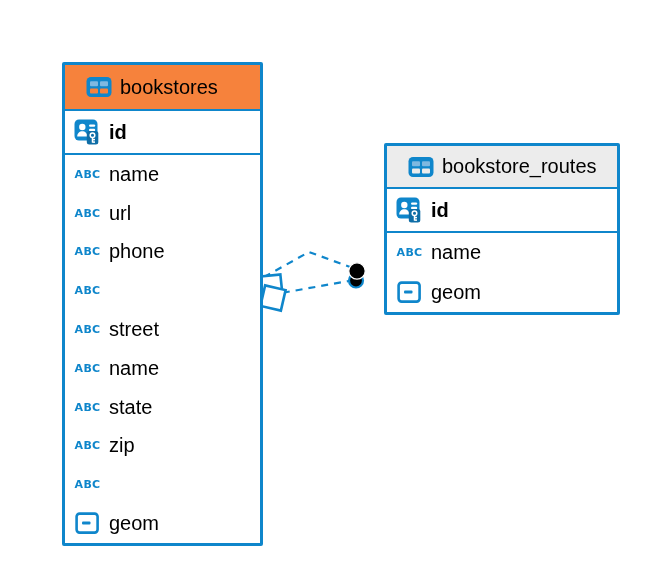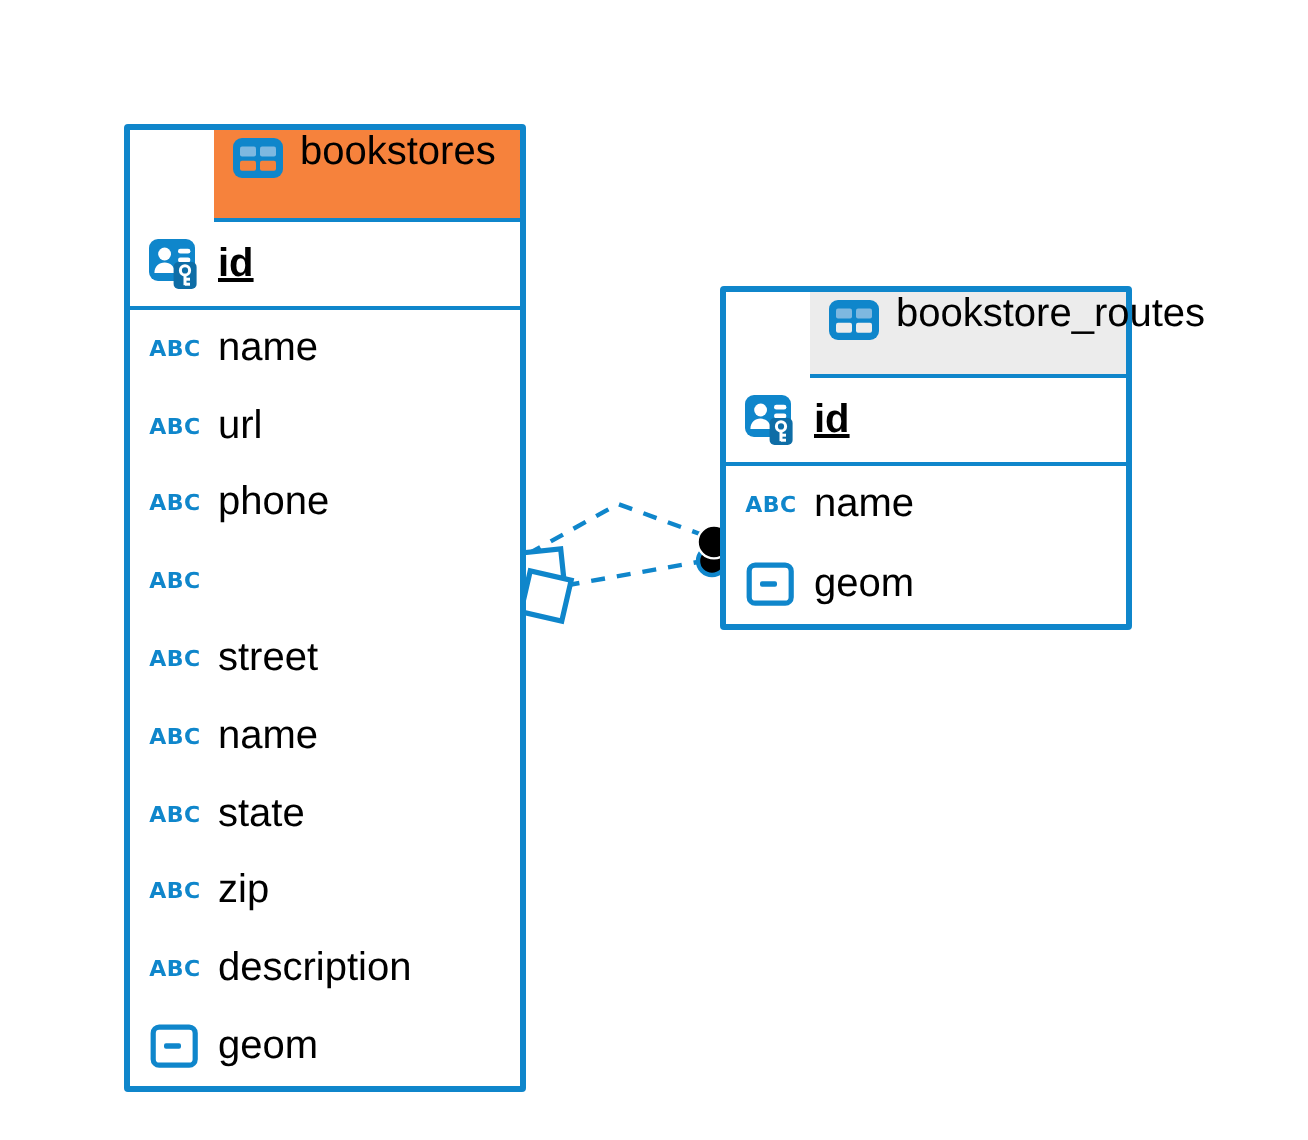--- a/index.html
+++ b/index.html
@@ -12,39 +12,38 @@
   }
   
   .table{
     position:absolute;
     box-sizing:border-box;
     background:#fff;
     border:3px solid var(--accent);
     border-radius:2px;
   }
   .pos-0{left:62px;top:62px;width:201px;}
-  .pos-1{left:360px;top:143px;width:206px;}
+  .pos-1{left:384px;top:143px;width:236px;}
   .header{
-    display:flex;
+    display:flex;align-items:center;
     box-sizing:border-box;
-    padding-left:8px;
+    padding-left:20px;
     border-bottom:2px solid var(--accent);
-    margin-left:42px;
   }
   .pos-0 .header{height:46px;}
   .pos-1 .header{height:43px;}
   .row{
     display:flex;align-items:center;
     box-sizing:border-box;
     padding-left:9px;
     background:#fff;
   }
   .pos-0 .row{height:38.8px;}
   .pos-1 .row{height:39.5px;}
-  .row--pk{border-bottom:2px solid var(--accent);text-decoration:underline;}
+  .row--pk{border-bottom:2px solid var(--accent);}
   .pos-0 .row--pk{height:44px;}
   .pos-1 .row--pk{height:44px;}
   .row--pk .label{font-weight:bold;}
   .label{
     margin-left:8px;
     font-size:20px;
     color:var(--text,#000);
     white-space:nowrap;
   }
   .header .label{font-size:20px;}
@@ -169,21 +168,20 @@
     <span class="icon">
             <span class="abc">ABC</span>
           </span>
     <span class="label">zip</span>
   </div>
 
   <div class="row">
     <span class="icon">
             <span class="abc">ABC</span>
           </span>
-    <span class="label">description</span>
   </div>
 
   <div class="row">
     <span class="icon">
             <svg width="25" height="23" viewBox="0 0 25 23">
        <rect x="1.6" y="1.6" width="21" height="19" rx="3" fill="#fff" stroke="#0f86cb" stroke-width="2.6"></rect>
        <rect x="7" y="9.6" width="8.5" height="2.8" rx="1" fill="#0f86cb"></rect>
      </svg>
           </span>
     <span class="label">geom</span>

